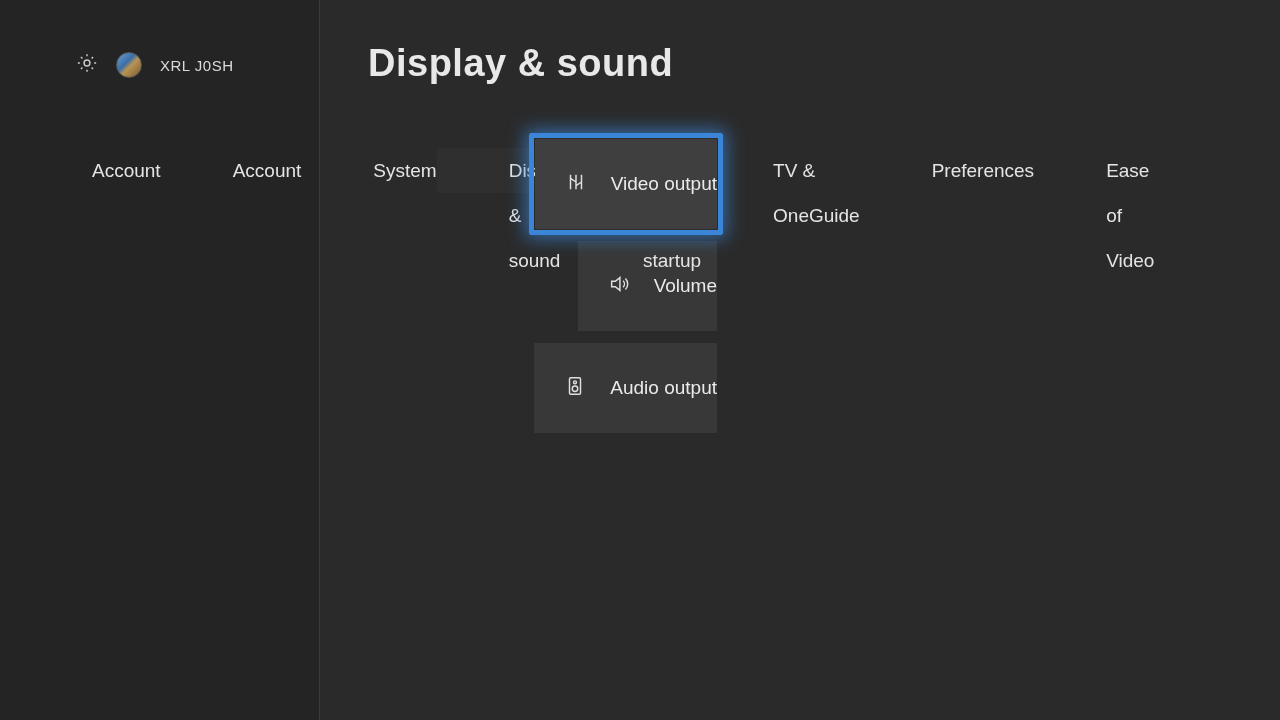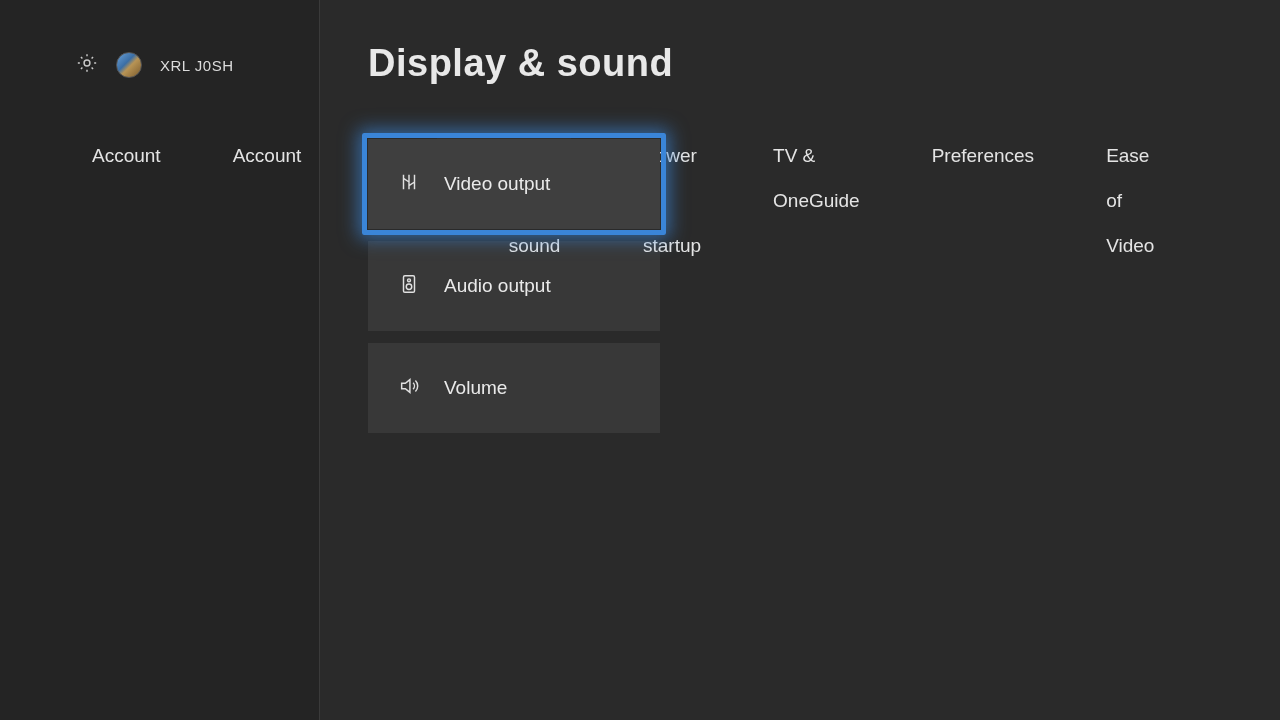--- a/index.html
+++ b/index.html
@@ -26,21 +26,21 @@
     border-right: 1px solid #3a3a3a;
     display: flex;
     flex-direction: column;
     padding-top: 52px;
   }
   .profile-row {
     display: flex;
     align-items: center;
     gap: 18px;
     padding-left: 76px;
-    margin-bottom: 55px;
+    margin-bottom: 70px;
   }
   .gear-icon svg { width: 22px; height: 22px; fill: none; stroke: #c9c9c9; stroke-width: 1.6; }
   .avatar {
     width: 26px; height: 26px;
     border-radius: 50%;
     background: linear-gradient(135deg,#6aa1d8 0%, #3b6ea5 40%, #b89455 55%, #7a5a2c 100%);
     border: 1px solid #555;
   }
   .username { font-size: 15px; letter-spacing: .5px; color:#dcdcdc; }
 
@@ -70,21 +70,21 @@
     flex:1;
     padding: 42px 0 0 48px;
   }
   .page-title {
     font-size: 38px;
     font-weight: 700;
     letter-spacing:.5px;
     margin-bottom: 54px;
   }
 
-  .tile-stack { display:flex; flex-direction:column; gap:12px; width:292px; margin-left:0; }
+  .tile-stack { display:flex; flex-direction:column; gap:12px; width:349px; margin-left:0;align-items:flex-end; }
 
   .tile {
     height: 90px;
     background:#383838;
     display:flex;
     align-items:center;
     padding-left:30px;
     gap:24px;
     cursor:pointer;
     font-size:19px;
@@ -152,34 +152,34 @@
                 <path d="M6 4v16M12 4v16M18 4v16M6 8l6 4M12 16l6-4"></path>
               </svg>
           </span>
           <span>Video output</span>
         </div>
       </div>
 
       <div class="tile">
         <span class="tile-icon">
           <svg viewBox="0 0 24 24">
+              <path d="M4 9v6h4l5 4V5L8 9H4z"></path>
+              <path d="M16.5 8.5a5 5 0 0 1 0 7M19 6a8.5 8.5 0 0 1 0 12"></path>
+            </svg>
+        </span>
+        <span>Volume</span>
+      </div>
+
+      <div class="tile">
+        <span class="tile-icon">
+          <svg viewBox="0 0 24 24">
               <rect x="6" y="3" width="12" height="18" rx="1.5"></rect>
               <circle cx="12" cy="8" r="1.6"></circle>
               <circle cx="12" cy="15" r="3"></circle>
             </svg>
         </span>
         <span>Audio output</span>
       </div>
 
-      <div class="tile">
-        <span class="tile-icon">
-          <svg viewBox="0 0 24 24">
-              <path d="M4 9v6h4l5 4V5L8 9H4z"></path>
-              <path d="M16.5 8.5a5 5 0 0 1 0 7M19 6a8.5 8.5 0 0 1 0 12"></path>
-            </svg>
-        </span>
-        <span>Volume</span>
-      </div>
-
     </div>
   </main>
 
 </div>
 
 </body></html>

